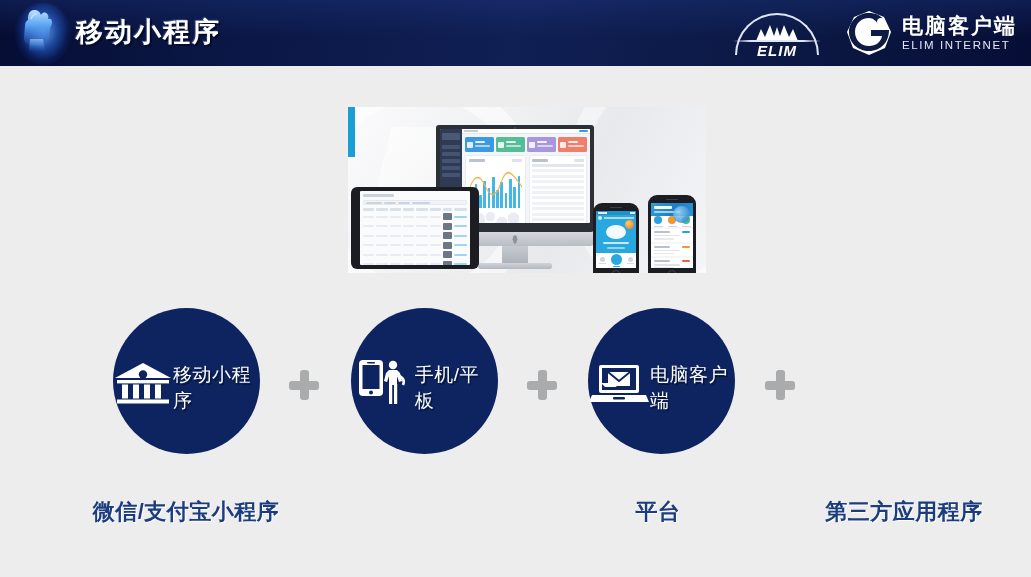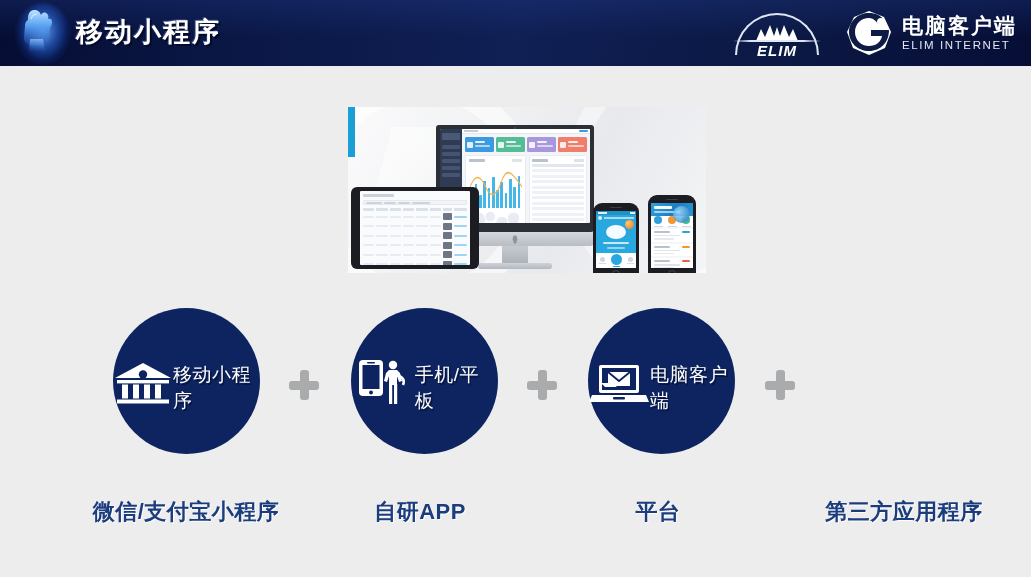--- a/index.html
+++ b/index.html
@@ -622,16 +622,15 @@
     </div>
   </div>
 
   <div class="plus p3"></div>
 
 
 </div>
 
 <div class="labels">
   <div class="lbl l1">微信/支付宝小程序</div>
-  <div class="lbl l2">自研APP</div>
   <div class="lbl l4">第三方应用程序</div>
   <div class="lbl l3">平台</div>
 </div>
 
 </body></html>

